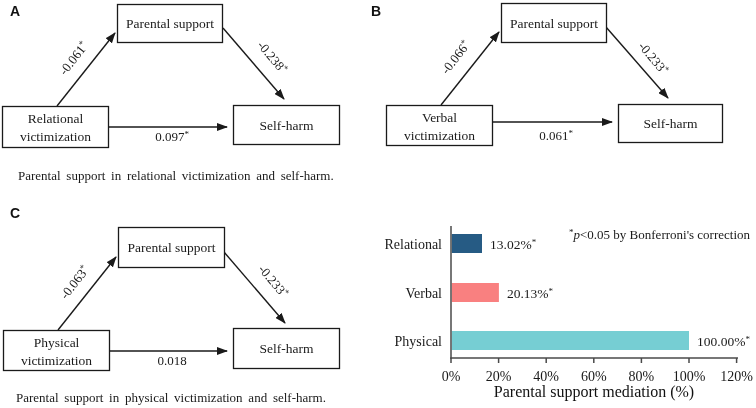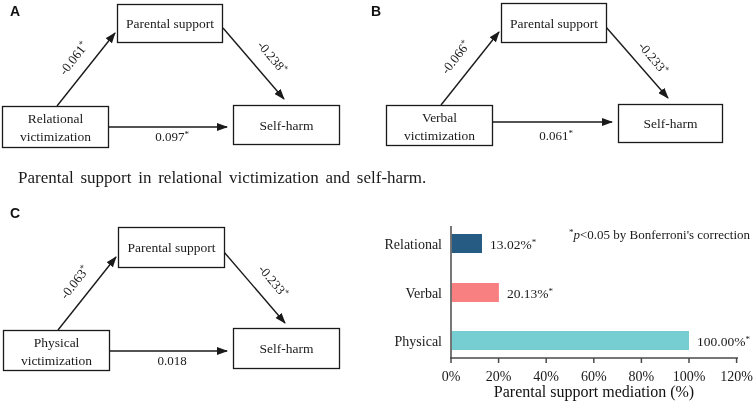--- a/index.html
+++ b/index.html
@@ -1,20 +1,20 @@
 <!DOCTYPE html>
 <html><head>
 <meta charset="utf-8">
 <style>
   html,body{margin:0;padding:0;background:#fff;}
   .figure{position:relative;width:756px;height:408px;background:#ffffff;
           font-family:"Liberation Serif","DejaVu Serif",serif;overflow:hidden;}
   .plabel{position:absolute;font-family:"Liberation Sans","DejaVu Sans",sans-serif;
           font-weight:700;font-size:14px;color:#111;line-height:1;}
-  .caption{position:absolute;font-size:17px;color:#1a1a1a;white-space:nowrap;word-spacing:2.5px;}
+  .caption{position:absolute;font-size:13px;color:#1a1a1a;white-space:nowrap;word-spacing:2.5px;}
   svg.panel-svg{position:absolute;overflow:visible;}
   .box{fill:#ffffff;stroke:#1a1a1a;stroke-width:1.3;}
   .edge{stroke:#1a1a1a;stroke-width:1.4;}
   .ah{fill:#1a1a1a;}
   .btxt{font-size:13.5px;fill:#1a1a1a;}
   .ptxt{font-size:13px;fill:#1a1a1a;}
   .sup{font-size:9px;}
   .cat{font-size:14px;fill:#1a1a1a;}
   .val{font-size:13.5px;fill:#1a1a1a;}
   .tick{font-size:14px;fill:#1a1a1a;}
@@ -87,20 +87,21 @@
     <text class="btxt" x="171.5" y="52" text-anchor="middle">Parental support</text>
     <rect class="box" x="3.5" y="130.5" width="106" height="40"></rect>
     <text class="btxt" x="56.5" y="147" text-anchor="middle">Physical</text>
     <text class="btxt" x="56.5" y="164.5" text-anchor="middle">victimization</text>
     <rect class="box" x="233.5" y="128.5" width="106" height="40"></rect>
     <text class="btxt" x="286.5" y="153" text-anchor="middle">Self-harm</text>
     <text class="ptxt" transform="translate(78,85) rotate(-52)" text-anchor="middle"><tspan>-0.063</tspan><tspan class="sup" dy="-4">*</tspan></text>
     <text class="ptxt" transform="translate(270,84) rotate(50)" text-anchor="middle"><tspan>-0.233</tspan><tspan class="sup" dy="-4">*</tspan></text>
     <text class="ptxt" x="172" y="165" text-anchor="middle"><tspan>0.018</tspan><tspan class="sup" dy="-4"></tspan></text>
   </svg>
+  <div class="caption" style="left:16px;top:390px">Parental support in physical victimization and self-harm.</div>
 
   <svg id="bar-chart" class="panel-svg" style="left:378px;top:200px" width="378" height="208">
     <g id="chart-generated">
         <rect x="73.8" y="34" width="30.2" height="19" fill="#265b84"></rect>
         <text x="64" y="48.5" text-anchor="end" class="cat">Relational</text>
         <text x="112.0" y="48.5" class="val"><tspan>13.02%</tspan><tspan class="sup" dy="-4">*</tspan></text>
         <rect x="73.8" y="83" width="47.1" height="19" fill="#f98080"></rect>
         <text x="64" y="97.5" text-anchor="end" class="cat">Verbal</text>
         <text x="128.9" y="97.5" class="val"><tspan>20.13%</tspan><tspan class="sup" dy="-4">*</tspan></text>
         <rect x="73.8" y="131" width="237.2" height="19" fill="#76ced3"></rect>

